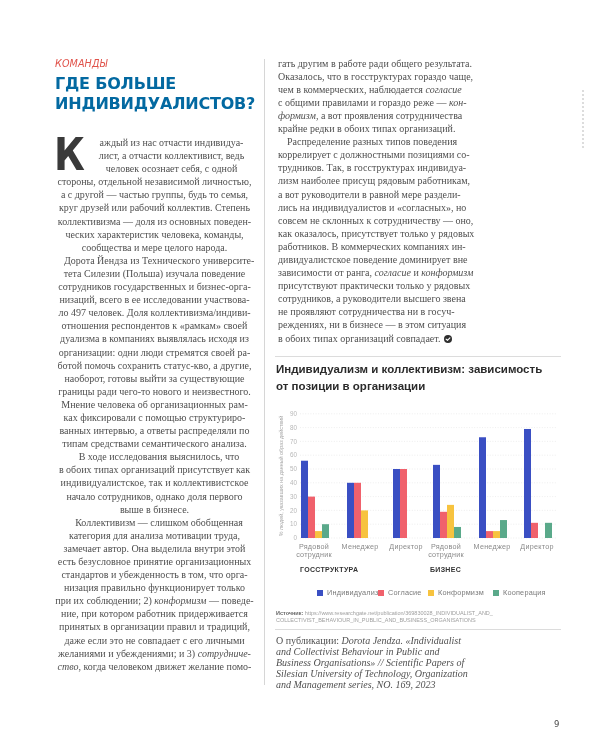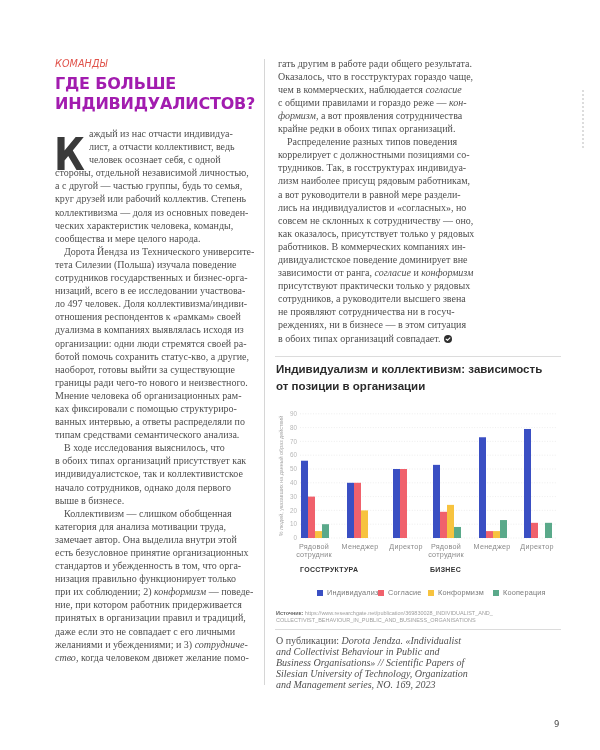--- a/index.html
+++ b/index.html
@@ -8,38 +8,38 @@
   .abs { position: absolute; }
 
   .section-label {
     left: 55px; top: 57.7px;
     font-family: "DejaVu Sans", sans-serif; font-size: 9.6px; line-height: 12px;
     color: #e0524a; letter-spacing: 0.1px; white-space: nowrap; font-style: italic;
   }
   .title {
     left: 55px; top: 74px;
     font-family: "DejaVu Sans", sans-serif; font-weight: bold; font-size: 16px; line-height: 20px;
-    color: #a21caf; letter-spacing: -0.2px; white-space: nowrap;
+    color: #0369a1; letter-spacing: -0.2px; white-space: nowrap;
   }
   .title span { display: block; }
 
   .dropcap {
     left: 54px; top: 131.7px;
     font-family: "DejaVu Sans", sans-serif; font-weight: bold; font-size: 45px; line-height: 45px;
     color: #3a3a3a; transform: scaleX(0.84); transform-origin: left top;
   }
 
   .col {
     font-family: "Liberation Serif", serif; font-size: 10px; line-height: 13.1px; color: #4f4f4f;
   }
   .col .ln { white-space: nowrap; height: 13.1px; }
   .col .ln.indent { padding-left: 9px; }
   .col .ln.dc { padding-left: 34px; }
   .col em { font-style: italic; }
-  .left-col { left: 55px; top: 127px; width: 199px; }
+  .left-col { left: 55px; top: 136px; width: 199px; text-align: center; }
   .right-col { left: 278px; top: 56.6px; width: 200px; }
 
   .end-icon { display: inline-block; width: 8px; height: 8px; vertical-align: -1px; margin-left: 1px; }
   .end-icon svg { display: block; width: 8px; height: 8px; }
 
   .divider { left: 264px; top: 59px; width: 1px; height: 626px; background: #d6d6d6; }
   .hr { height: 1px; background: #dcdcdc; }
   .hr-top { left: 275px; top: 356px; width: 286px; }
   .hr-bottom { left: 275px; top: 629px; width: 286px; }
 

